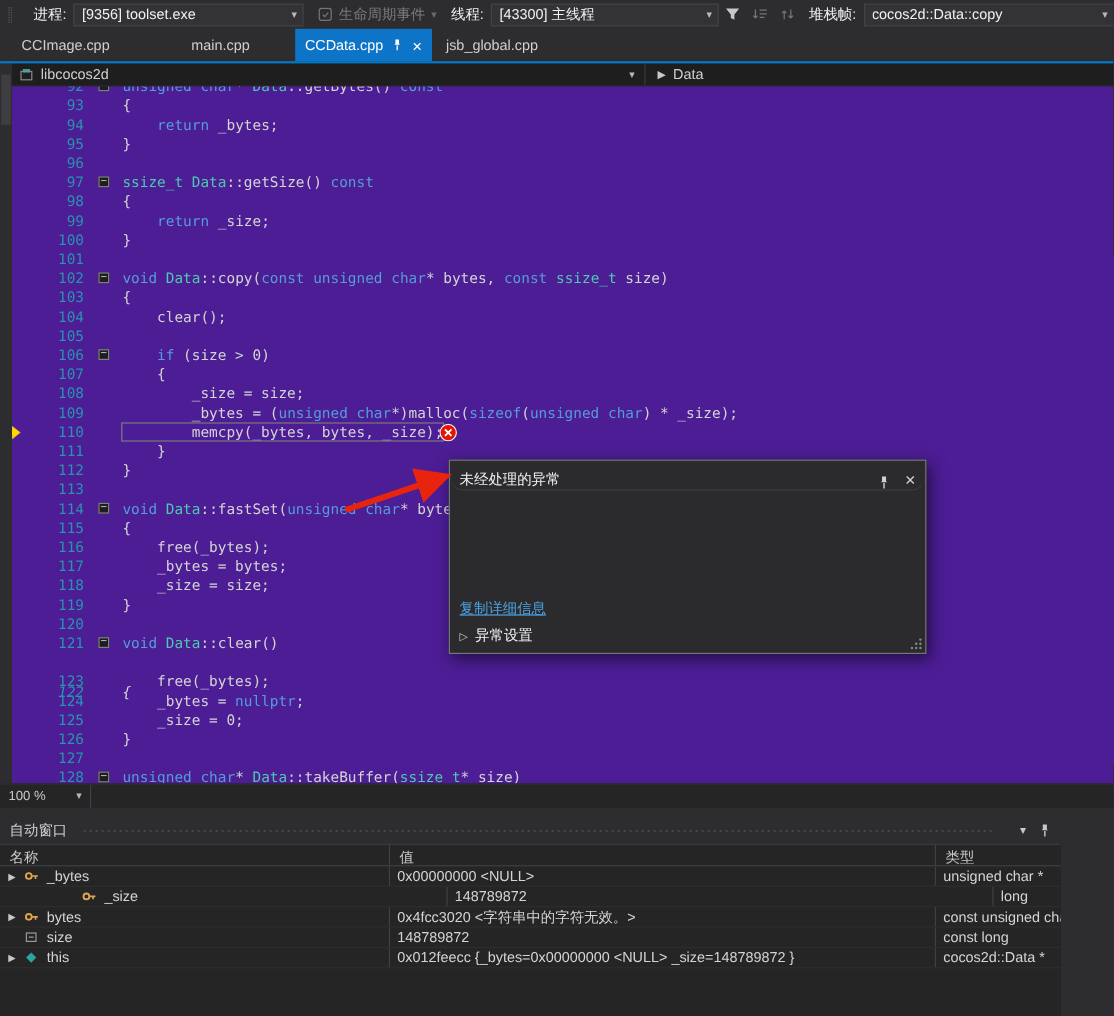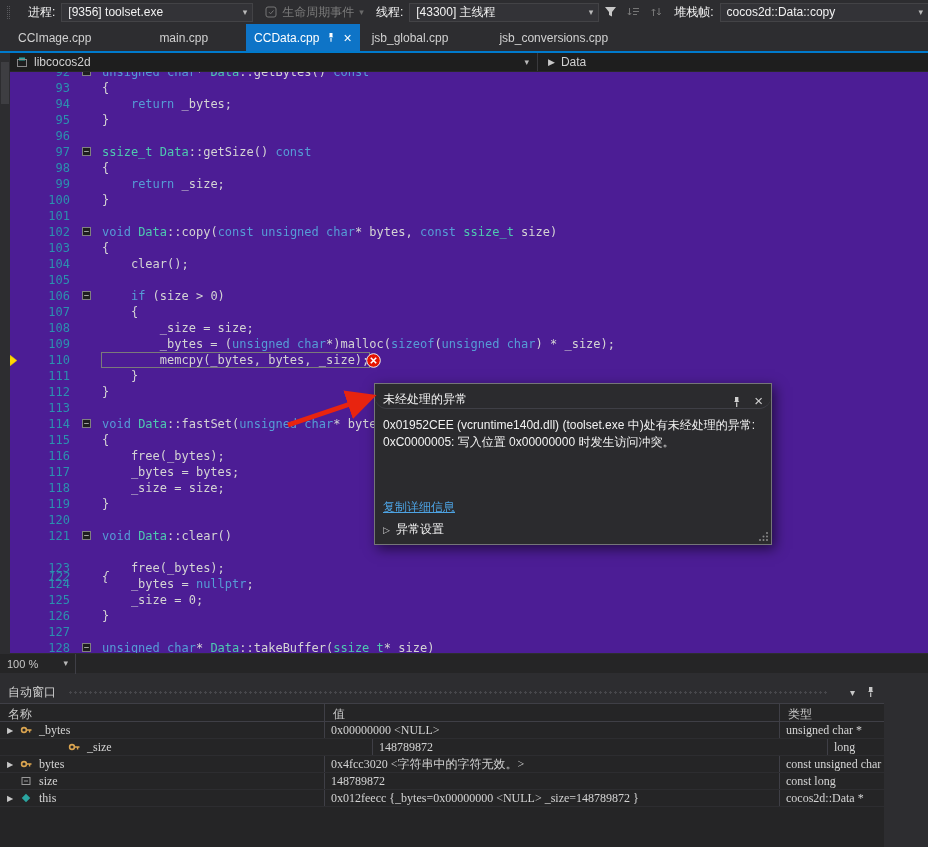--- a/index.html
+++ b/index.html
@@ -75,21 +75,21 @@
   .pop-msg{position:absolute;top:33px;left:8px;width:382px;line-height:17px;}
   .pop-link{position:absolute;left:8px;top:115px;color:#4da3e3;text-decoration:underline;cursor:pointer;}
   .pop-exp{position:absolute;left:8px;top:137px;display:flex;align-items:center;gap:6px;color:#f1f1f1;}
   .exp-tri{font-size:9px;color:#d0d0d0;}
   .pop-grip{position:absolute;right:2px;bottom:2px;}
 
   
   .annot{position:absolute;left:268px;top:378px;z-index:40;pointer-events:none;}
 
   
-  .autos{position:absolute;top:681px;left:0;width:884px;height:166px;background:#252526;font-size:12px;color:#d4d4d4;font-family:Liberation Serif, serif;}
+  .autos{position:absolute;top:681px;left:0;width:884px;height:166px;background:#252526;font-size:12px;color:#d4d4d4;}
   .autos-title{position:absolute;top:0;left:0;right:0;height:22px;display:flex;align-items:center;padding:0 8px;background:#2d2d30;color:#d0d0d0;}
   .dots{flex:1;height:5px;margin:0 12px;background-image:radial-gradient(#47474b 1px,transparent 1.2px);background-size:5px 5px;}
   .wicon{color:#c8c8c8;margin-left:10px;font-size:10px;display:flex;align-items:center;}
   .autos-head{position:absolute;top:22px;left:0;right:0;height:19px;background:#252526;border-top:1px solid #3f3f46;border-bottom:1px solid #3f3f46;display:flex;color:#c8c8c8;}
   .hc{padding:2px 8px;border-right:1px solid #3f3f46;white-space:nowrap;}
   .hc.name{width:325px;}
   .hc.val{width:455px;}
   .hc.type{flex:1;border-right:none;}
   .autos-grid{position:absolute;top:41px;left:0;right:0;bottom:0;overflow:hidden;}
   .arow{position:absolute;left:0;right:0;height:17px;display:flex;border-bottom:1px solid #2d2d30;}
@@ -161,23 +161,20 @@
         <span class="ticon">
           <svg width="10" height="11">
             <path d="M3.5 1h3v3.4l.9.8H2.6l.9-.8z" fill="#fff"></path>
             <path d="M5 5.8v4" stroke="#fff" stroke-width="1.1"></path>
           </svg>
         </span>
         <span class="ticon tclose">×</span>
       </div>
       <div class="tab">
         <span>jsb_global.cpp</span>
-      </div>
-      <div class="tab">
-        <span>jsb_conversions.cpp</span>
       </div>
     </div>
 
   <div class="navbar">
     <div class="nav-left">
       <svg width="12" height="12">
           <rect x="3" y="1.5" width="6" height="3" fill="#2aa5a0"></rect>
           <rect x="1.5" y="3.5" width="9" height="7" fill="none" stroke="#8a8a8a"></rect>
         </svg>
       <span>libcocos2d</span>
@@ -253,21 +250,20 @@
     <div class="pop-head">
       <span class="pop-title">未经处理的异常</span>
       <span class="pop-pin">
         <svg width="11" height="12">
             <path d="M4 1h3.4v4l1 .9H3l1-.9z" fill="#d0d0d0"></path>
             <path d="M5.7 6.5v4.5" stroke="#d0d0d0" stroke-width="1.2"></path>
           </svg>
       </span>
       <span class="pop-close">×</span>
     </div>
-    <div class="pop-msg">0x01952CEE (vcruntime140d.dll) (toolset.exe 中)处有未经处理的异常: 0xC0000005: 写入位置 0x00000000 时发生访问冲突。</div>
     <a class="pop-link">复制详细信息</a>
     <div class="pop-exp">
       <span class="exp-tri">▷</span>
       <span>异常设置</span>
     </div>
     <svg class="pop-grip" width="11" height="11">
       <g fill="#8a8a8a">
           <circle cx="9" cy="2" r="1"></circle>
           <circle cx="5.5" cy="5.5" r="1"></circle>
           <circle cx="9" cy="5.5" r="1"></circle>

